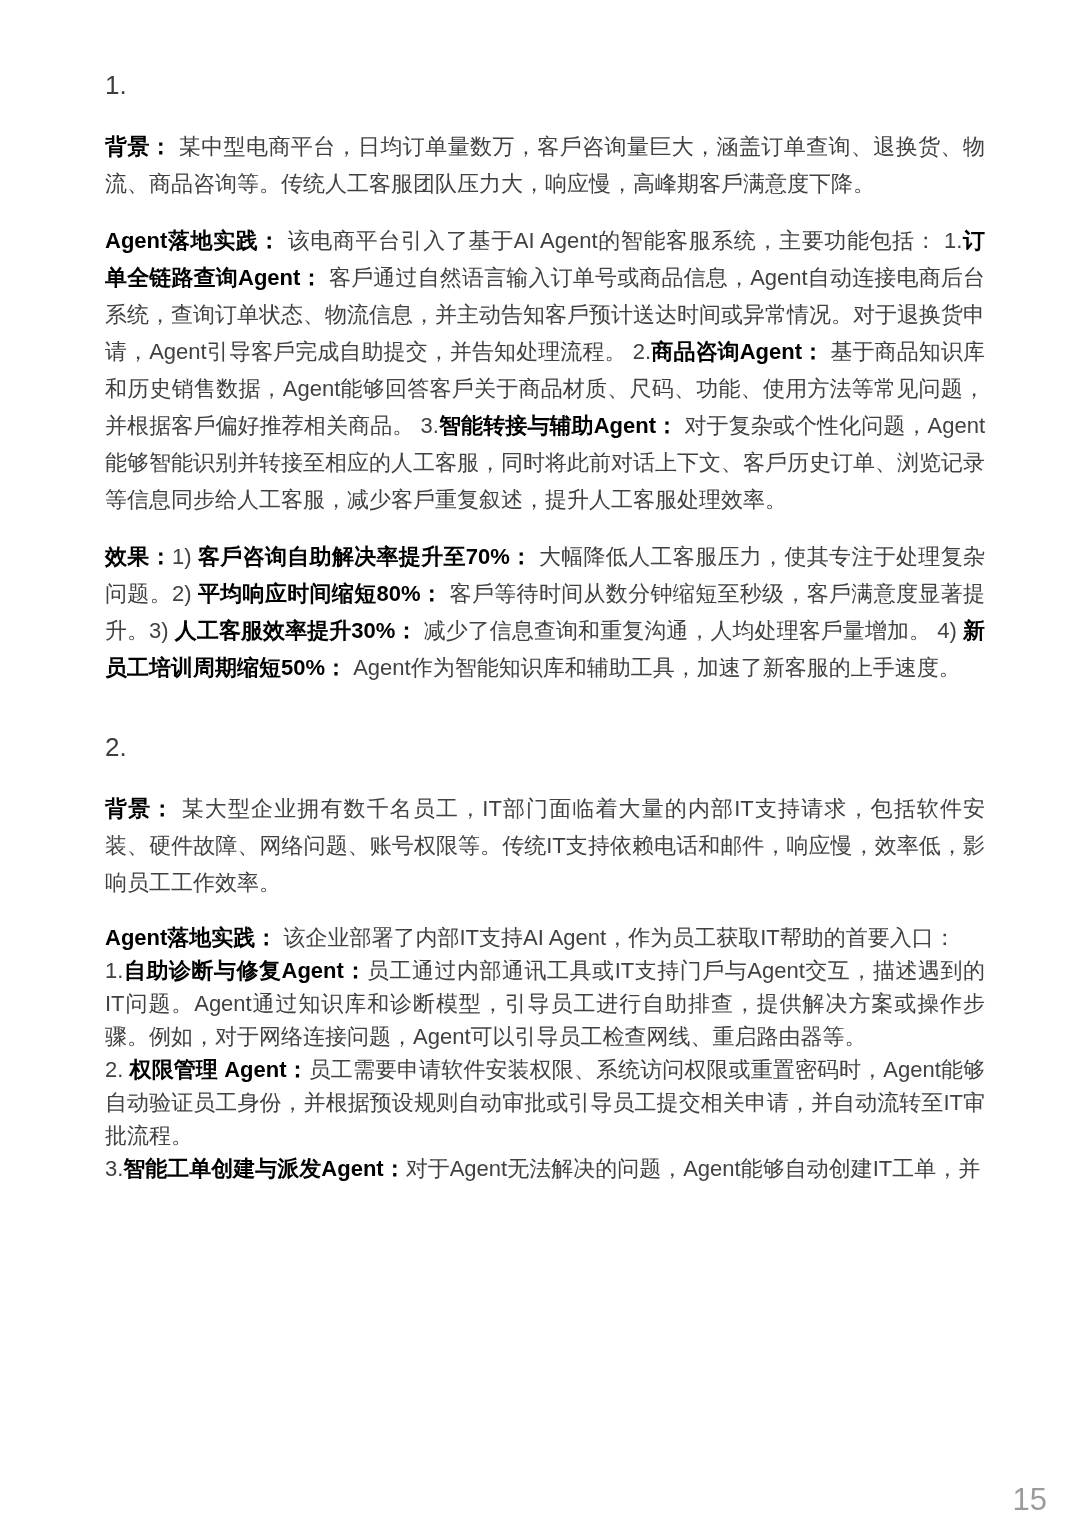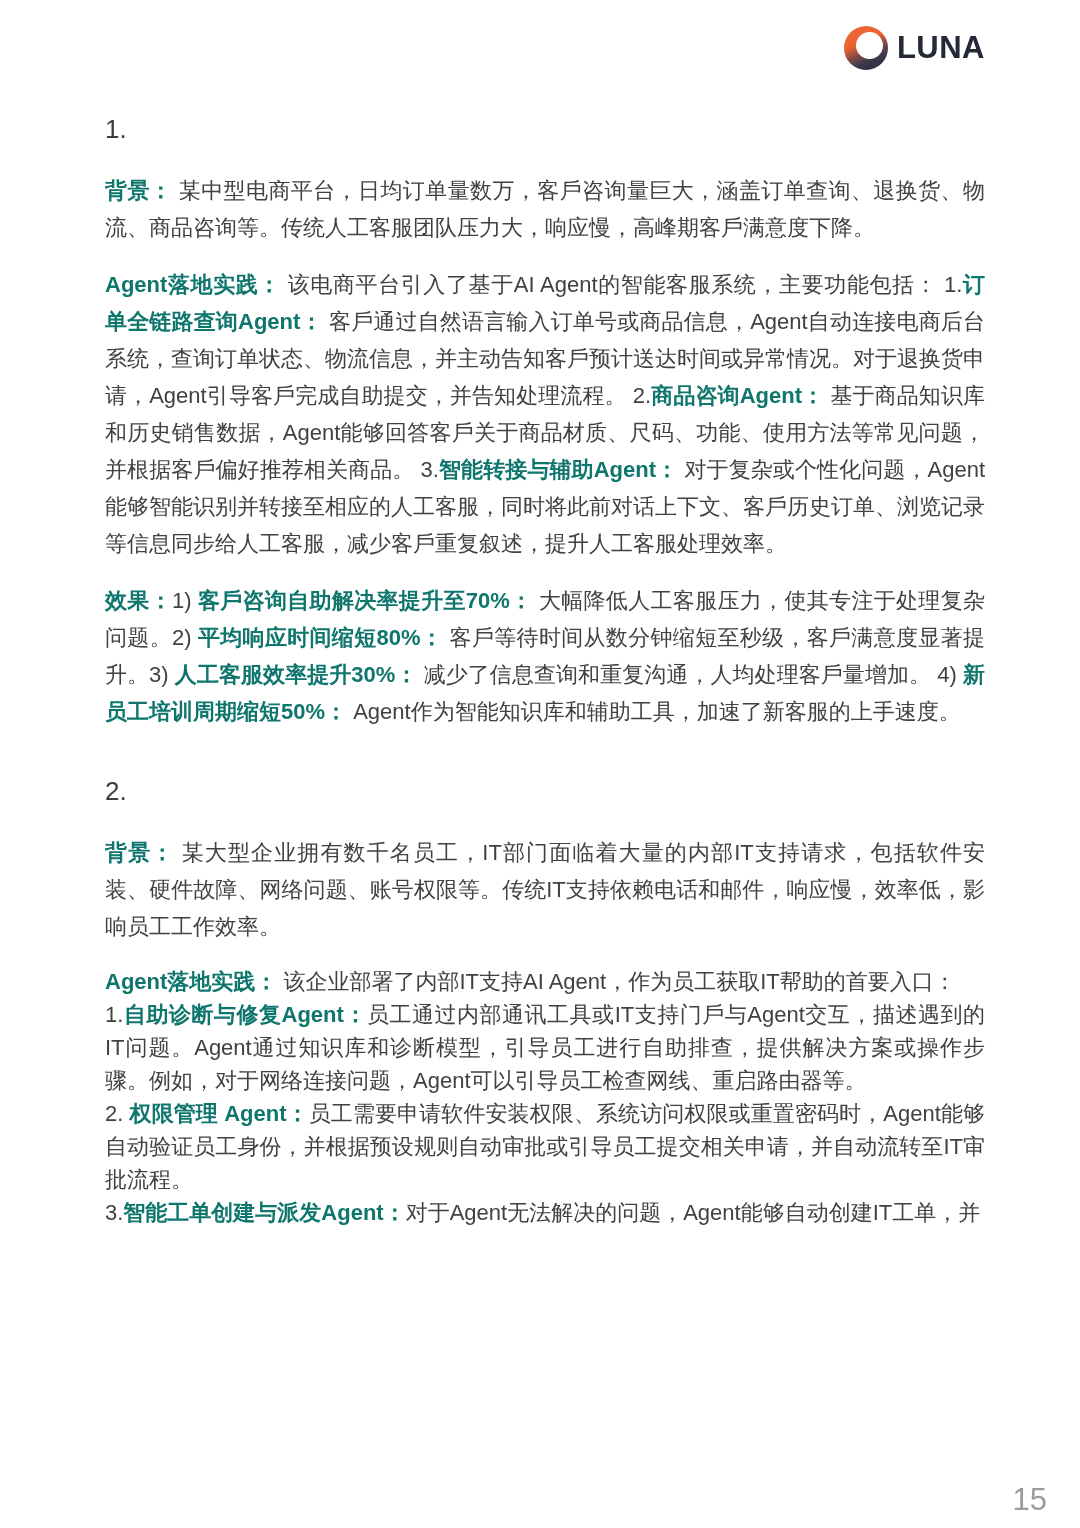--- a/index.html
+++ b/index.html
@@ -38,38 +38,34 @@
   .heading-title { font-weight: bold; }
 
   
   p.para {
     font-size: 22px; line-height: 37px;
     margin: 0 0 20px 0;
     text-align: justify;
     white-space: pre-wrap;
     color: #414141;
   }
-  p.para b { color: #0f766e; }
+  p.para b { color: #000000; }
   p.para.tight { line-height: 33px; margin-top: 6px; }
 
   
   .page-number {
     position: absolute; right: 33px; bottom: 10px;
     font-size: 31px; color: #9b9b9b;
   }
 </style>
 </head>
 <body>
 
 <div class="page">
 
-  <div class="logo-row">
-    <span class="logo-mark"></span>
-    <span class="logo-text">LUNA</span>
-  </div>
 
   <div id="doc-body">
       <div class="section-heading">
         <span class="heading-num">1.</span>
       </div>
       <p class="para"><b>背景：</b><span> 某中型电商平台，日均订单量数万，客戶咨询量巨大，涵盖订单查询、退换货、物流、商品咨询等。传统人工客服团队压力大，响应慢，高峰期客戶满意度下降。</span></p>
       <p class="para"><b>Agent落地实践：</b><span> 该电商平台引入了基于AI Agent的智能客服系统，主要功能包括： 1.</span><b>订单全链路查询Agent：</b><span> 客戶通过自然语言输入订单号或商品信息，Agent自动连接电商后台系统，查询订单状态、物流信息，并主动告知客戶预计送达时间或异常情况。对于退换货申请，Agent引导客戶完成自助提交，并告知处理流程。 2.</span><b>商品咨询Agent：</b><span> 基于商品知识库和历史销售数据，Agent能够回答客戶关于商品材质、尺码、功能、使用方法等常见问题，并根据客戶偏好推荐相关商品。 3.</span><b>智能转接与辅助Agent：</b><span> 对于复杂或个性化问题，Agent能够智能识别并转接至相应的人工客服，同时将此前对话上下文、客戶历史订单、浏览记录等信息同步给人工客服，减少客戶重复叙述，提升人工客服处理效率。</span></p>
       <p class="para"><b>效果：</b><span>1) </span><b>客戶咨询自助解决率提升至70%：</b><span> 大幅降低人工客服压力，使其专注于处理复杂 问题。2) </span><b>平均响应时间缩短80%：</b><span> 客戶等待时间从数分钟缩短至秒级，客戶满意度显著提 升。3) </span><b>人工客服效率提升30%：</b><span> 减少了信息查询和重复沟通，人均处理客戶量增加。 4) </span><b>新 员工培训周期缩短50%：</b><span> Agent作为智能知识库和辅助工具，加速了新客服的上手速度。</span></p>
       <div class="section-heading second">
         <span class="heading-num">2.</span>

